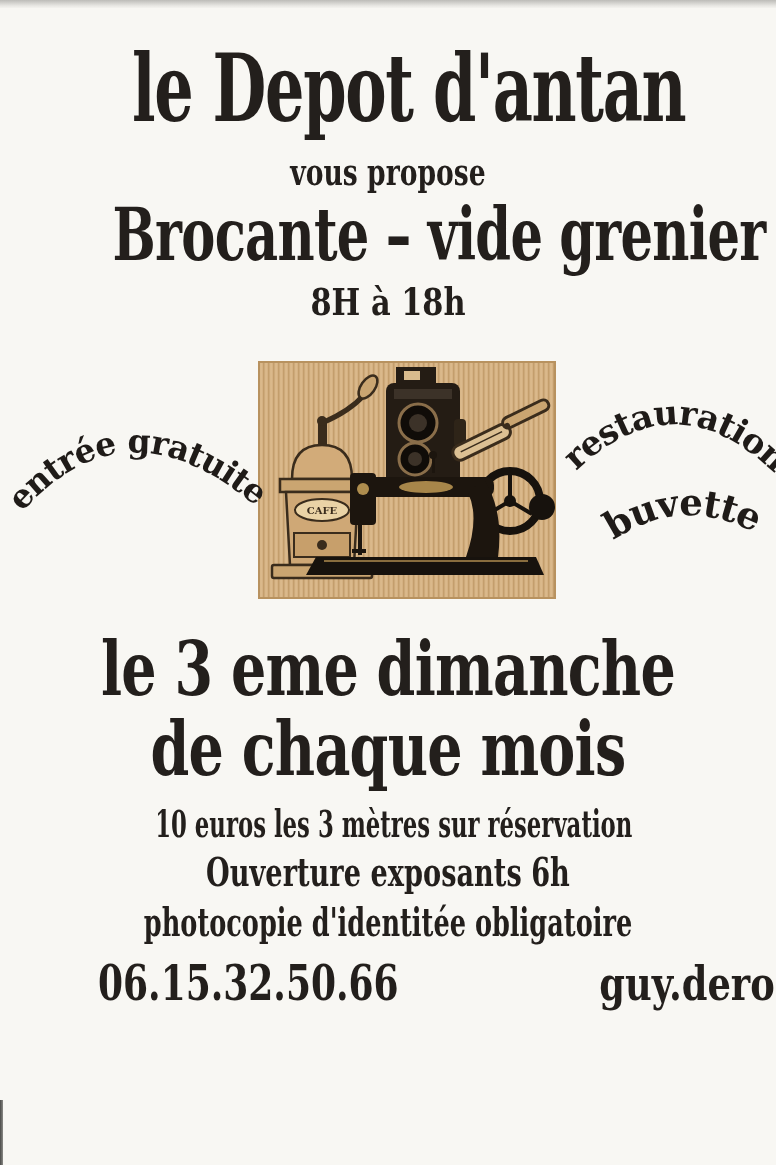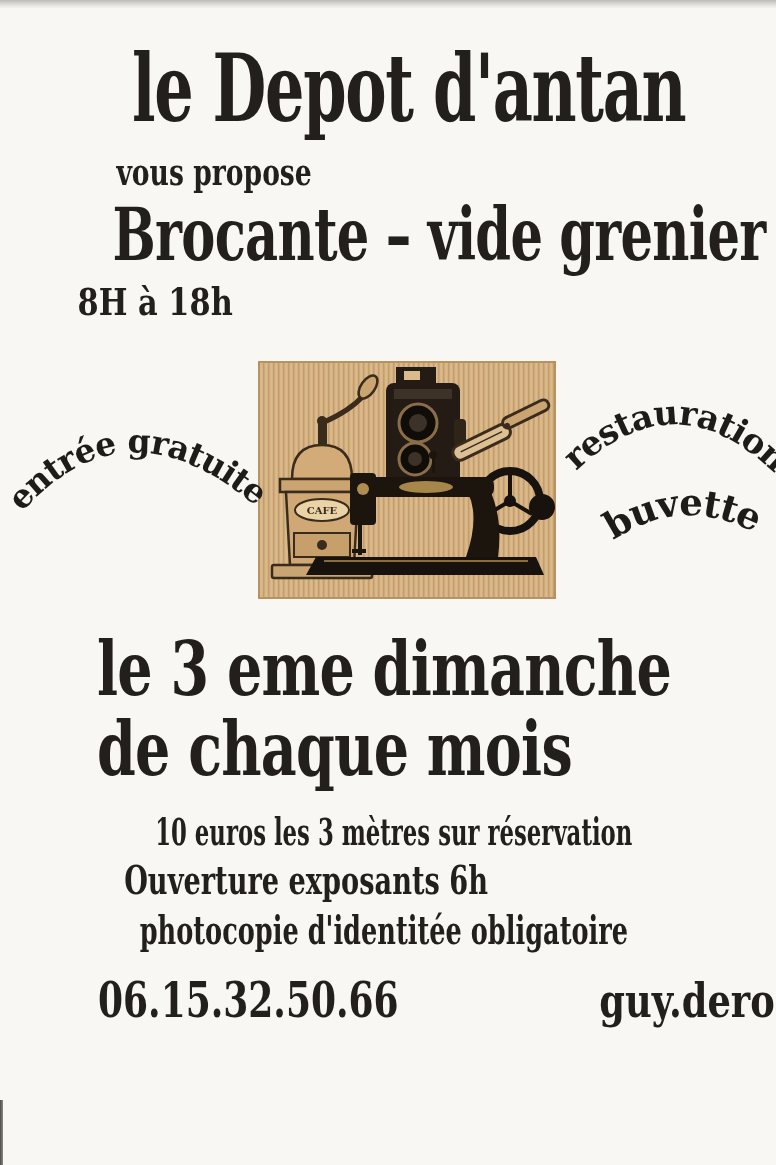--- a/index.html
+++ b/index.html
@@ -13,21 +13,21 @@
   }
   
   .scan-top{
     position:absolute;top:0;left:0;width:776px;height:8px;
     background:linear-gradient(#bdbcb8,#e7e6e2 70%,#f4f3ef);
   }
   .scan-left-bottom{
     position:absolute;left:0;top:1100px;width:3px;height:65px;
     background:linear-gradient(90deg,#4a4a48,#8a8a86);
   }
-  .center{text-align:left;}
+  .center{text-align:center;}
   .ln{white-space:nowrap;font-weight:bold;}
   header{padding-top:36px;}
   .title{
     font-size:94px;line-height:105px;margin:0;
     transform:scaleX(0.66);transform-origin:50% 50%;
     letter-spacing:-2px;
   }
   .subtitle{
     font-size:38px;line-height:42px;margin-top:10px;
     transform:scaleX(0.70);
@@ -42,29 +42,29 @@
   }
   .band{position:relative;height:238px;margin-top:40px;}
   .kraft{position:absolute;left:258px;top:0;width:298px;height:238px;}
   .arcs{position:absolute;left:0;top:0;width:776px;height:238px;}
   .arc-text{
     font-family:"DejaVu Serif","Liberation Serif",serif;
     font-weight:bold;fill:#1f1b18;letter-spacing:-1px;
   }
   .schedule{margin-top:30px;}
   .sched-line{font-size:74px;line-height:80px;transform:scaleX(0.75);letter-spacing:-1px;}
-  .info{margin-top:20px;}
+  .info{margin-top:12px;}
   .price{font-size:38px;line-height:46px;transform:scaleX(0.60);}
   .opening{font-size:40px;line-height:50px;transform:scaleX(0.68);}
   .idreq{font-size:40px;line-height:50px;transform:scaleX(0.64);}
   .address{margin-top:6px;}
   .street{font-size:50px;line-height:61px;transform:scaleX(0.74);}
   .city{font-size:50px;line-height:61px;transform:scaleX(0.77);}
   .contact{
-    margin-top:17px;
+    margin-top:8px;
     display:flex;justify-content:space-between;align-items:baseline;
     padding:0 45px 0 98px;
   }
   .phone{font-size:48px;transform:scaleX(0.75);transform-origin:0 50%;}
   .email{font-size:46px;transform:scaleX(0.80);transform-origin:100% 50%;}
 </style>
 </head>
 <body>
 
 <div class="page">

